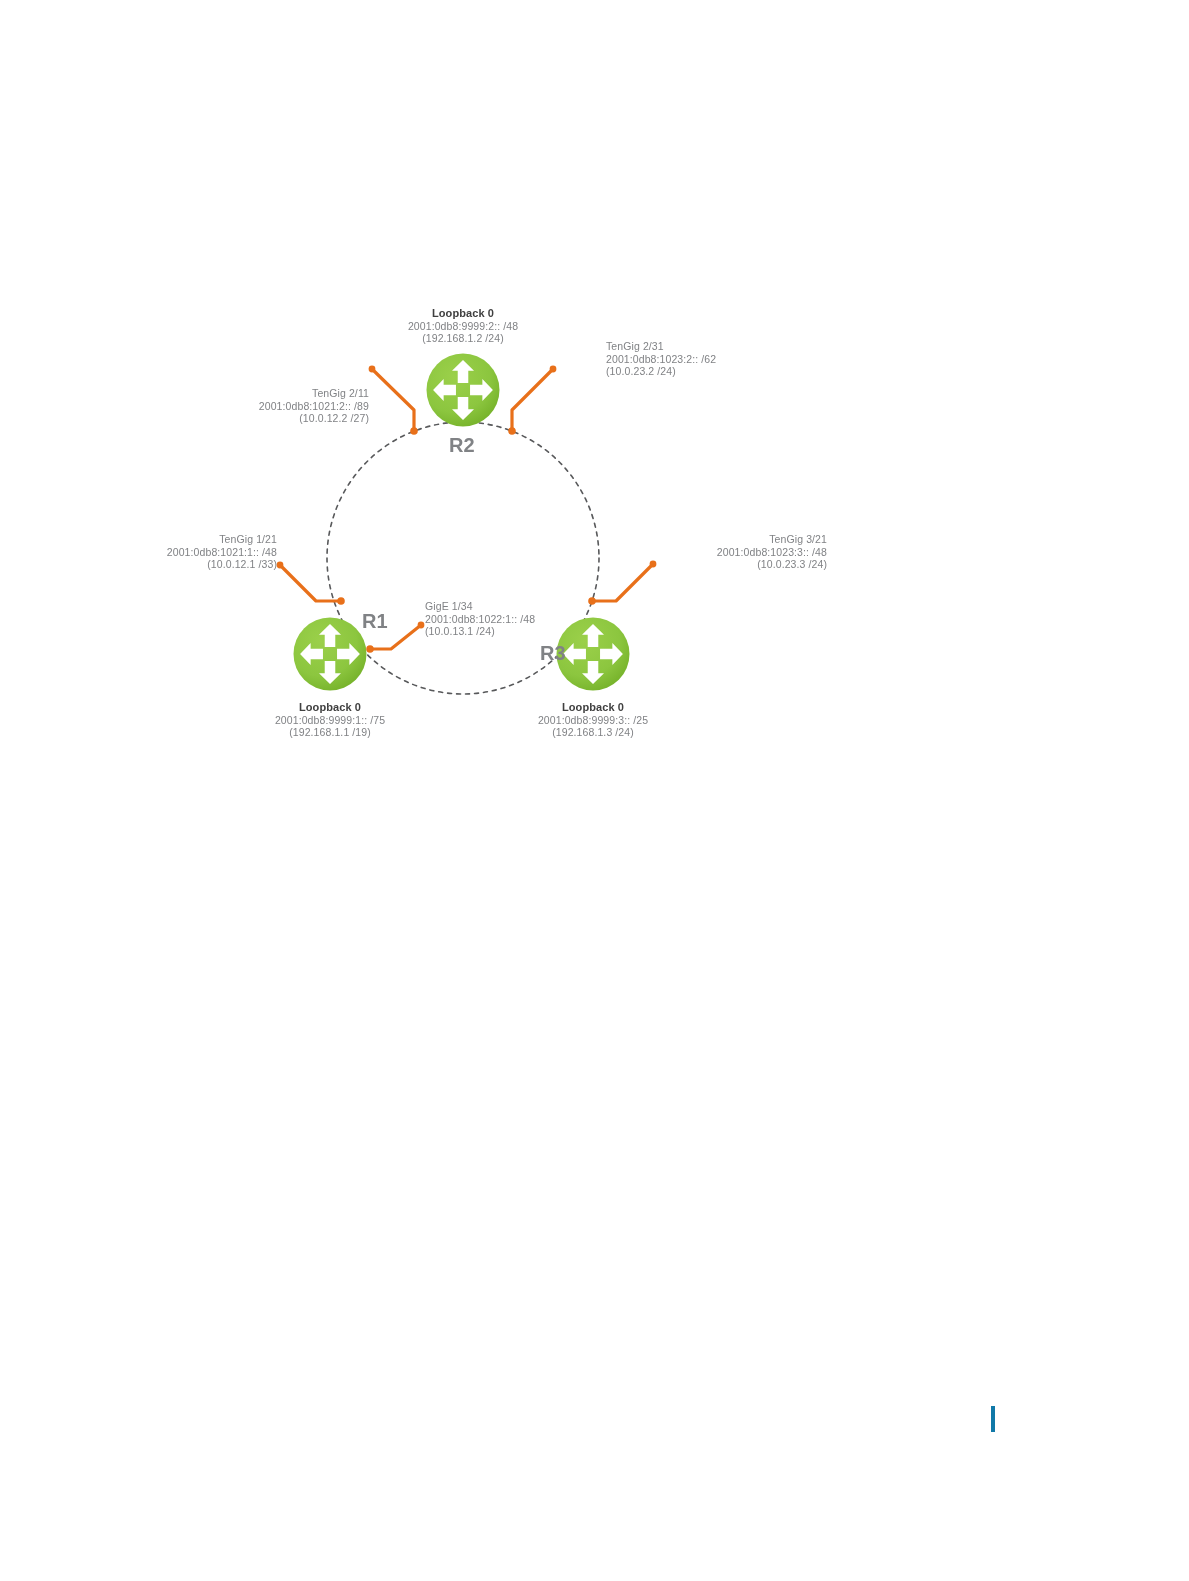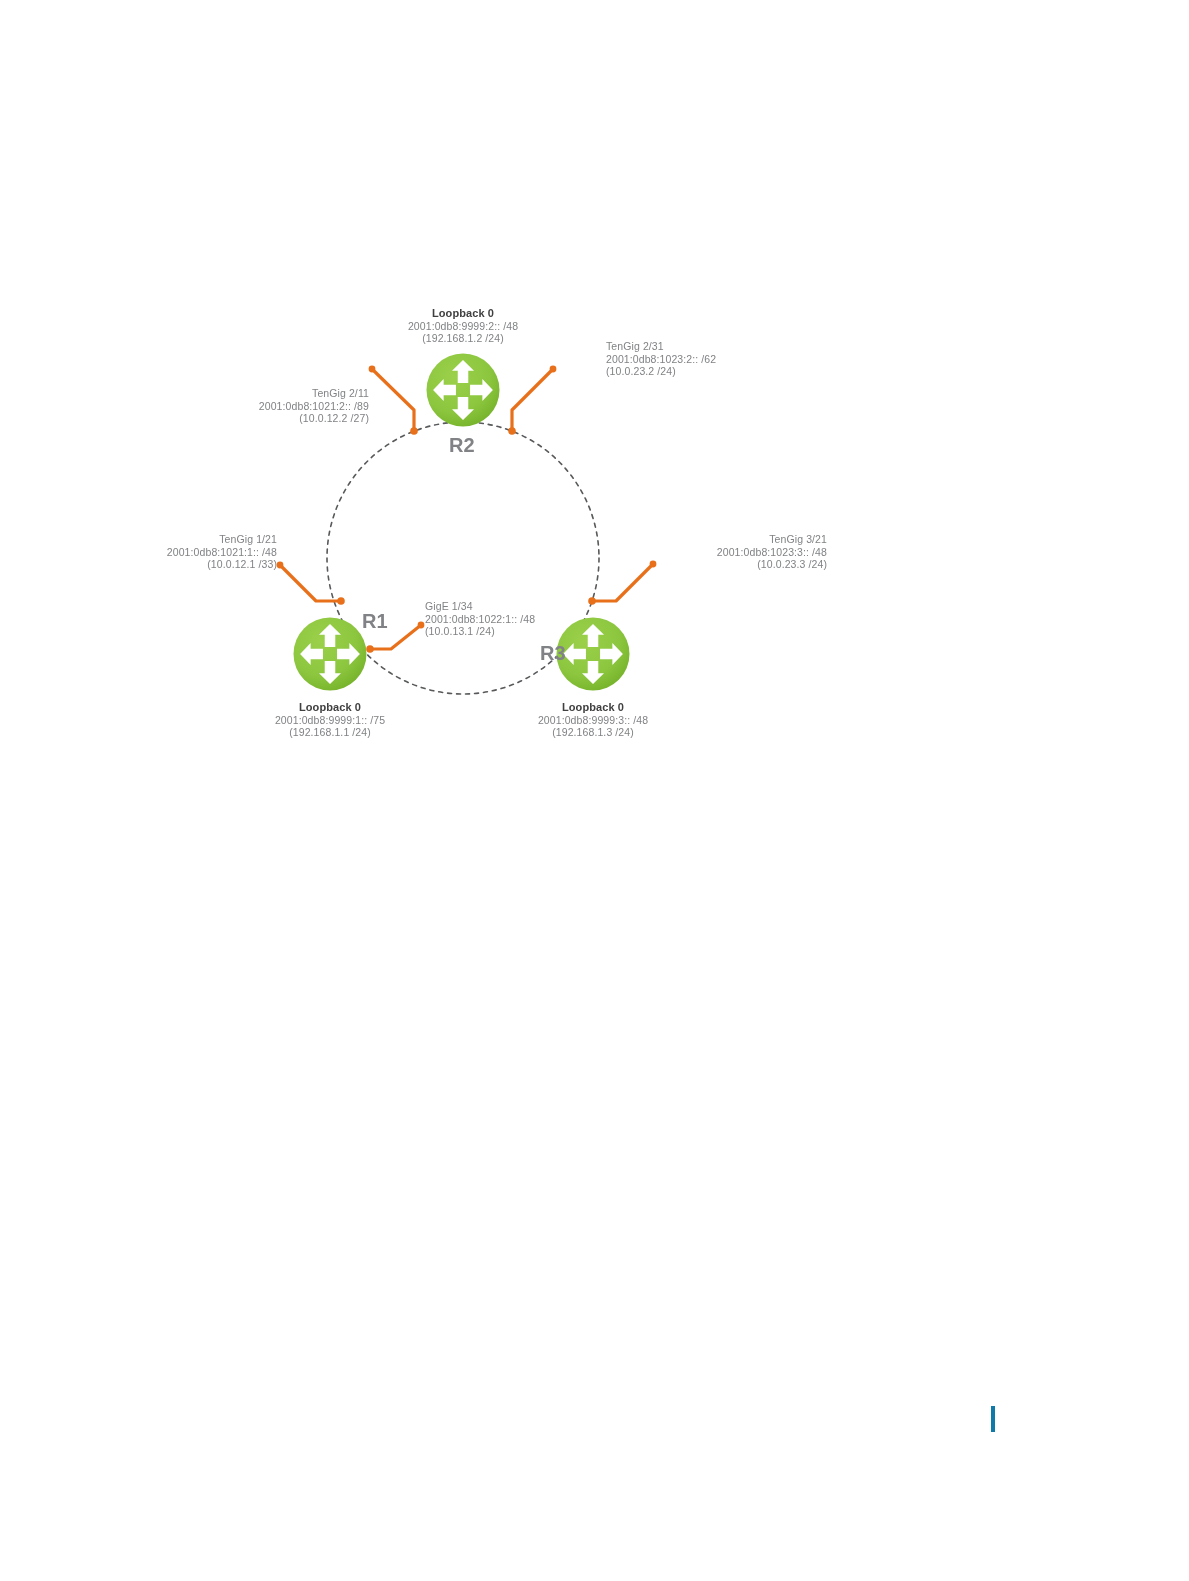--- a/index.html
+++ b/index.html
@@ -174,26 +174,26 @@
 
   <div class="label-block align-left" style="left:657px; top:533px; width:170px;text-align:right;">
     <div>TenGig 3/21</div>
     <div>2001:0db8:1023:3:: /48</div>
     <div>(10.0.23.3 /24)</div>
   </div>
 
   <div class="label-block align-center" style="left:240px; top:701px; width:180px;">
     <div class="hdr">Loopback 0</div>
     <div>2001:0db8:9999:1:: /75</div>
-    <div>(192.168.1.1 /24)</div>
+    <div>(192.168.1.1 /19)</div>
   </div>
 
   <div class="label-block align-center" style="left:503px; top:701px; width:180px;">
     <div class="hdr">Loopback 0</div>
-    <div>2001:0db8:9999:3:: /48</div>
+    <div>2001:0db8:9999:3:: /25</div>
     <div>(192.168.1.3 /24)</div>
   </div>
 
   <div class="router-name" style="left:449px; top:434px;">R2</div>
   <div class="router-name" style="left:362px; top:610px;">R1</div>
   <div class="router-name" style="left:540px; top:610px;margin-top:32px;">R3</div>
 
   <div class="page-marker" style="left:991px; top:1406px; width:4px; height:26px;"></div>
 
 </div>

